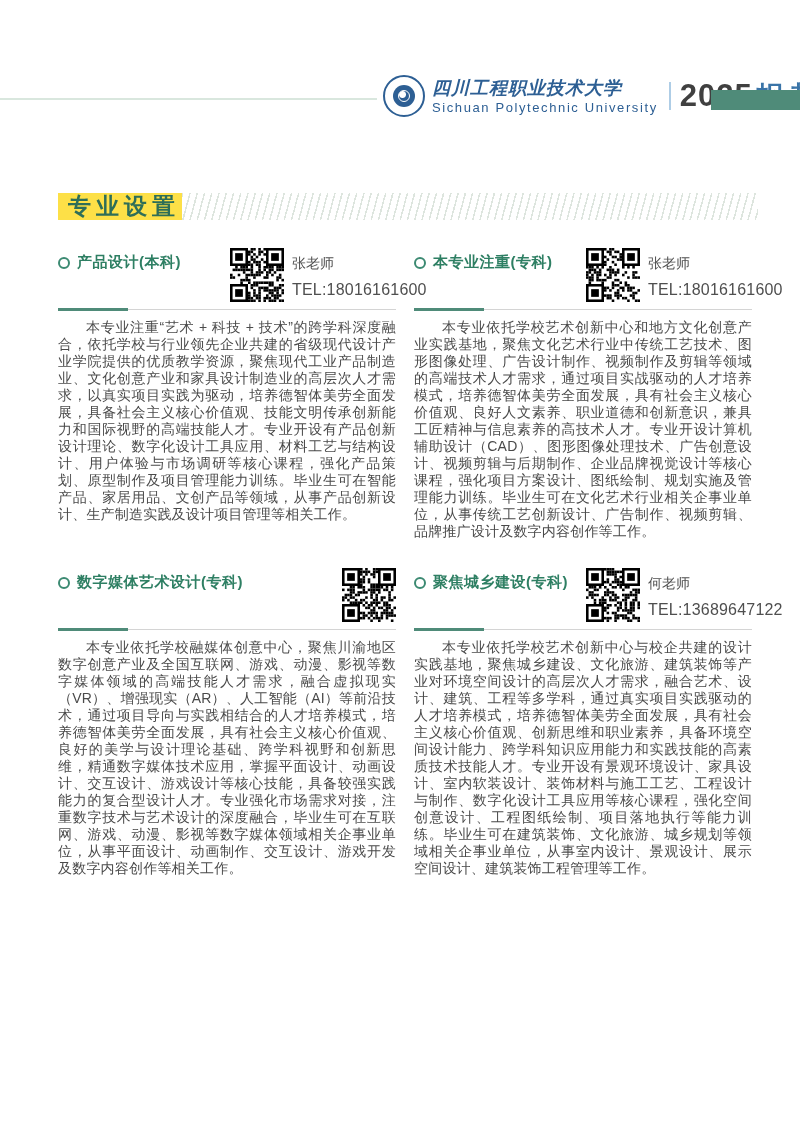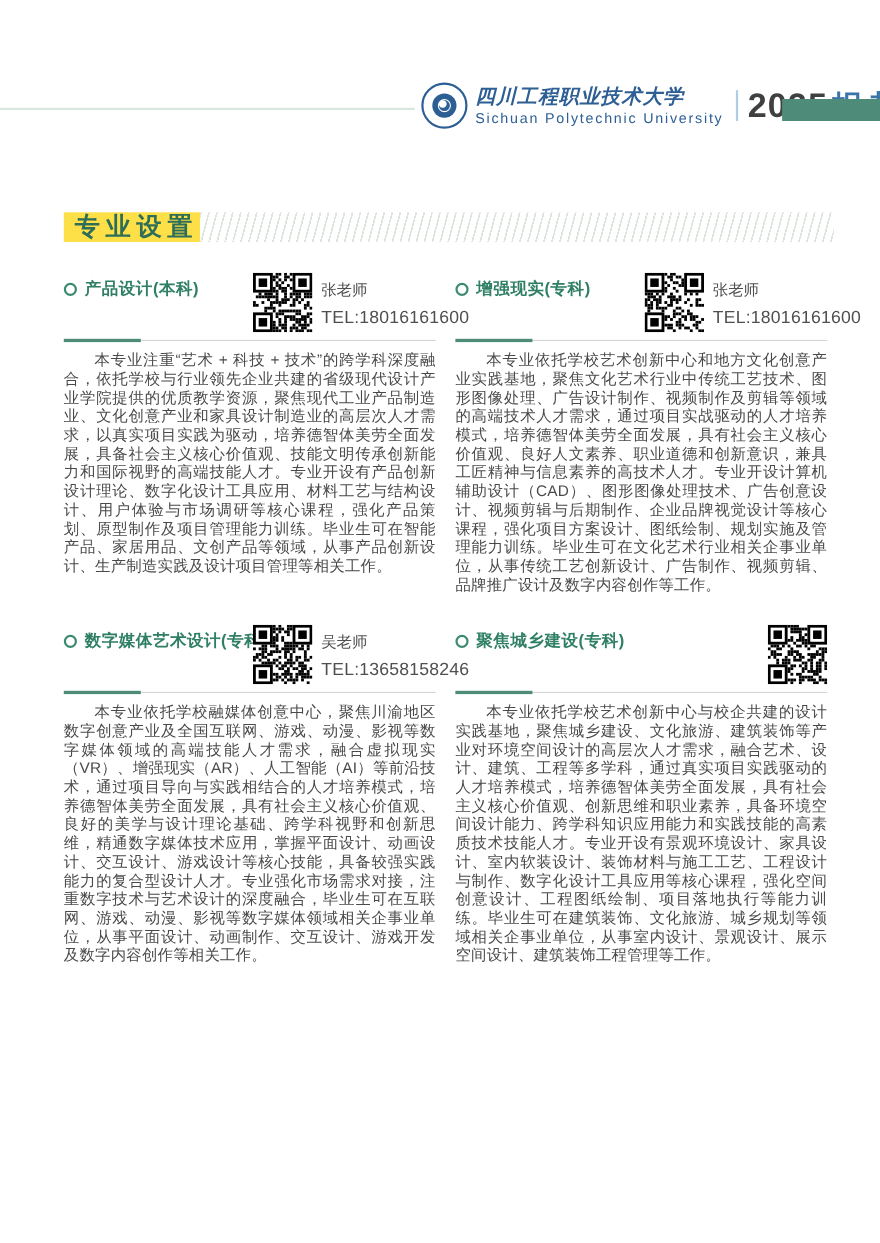--- a/index.html
+++ b/index.html
@@ -319,21 +319,21 @@
         </div>
       </div>
       <div class="rule"></div>
       <p>本专业注重“艺术 + 科技 + 技术”的跨学科深度融合，依托学校与行业领先企业共建的省级现代设计产业学院提供的优质教学资源，聚焦现代工业产品制造业、文化创意产业和家具设计制造业的高层次人才需求，以真实项目实践为驱动，培养德智体美劳全面发展，具备社会主义核心价值观、技能文明传承创新能力和国际视野的高端技能人才。专业开设有产品创新设计理论、数字化设计工具应用、材料工艺与结构设计、用户体验与市场调研等核心课程，强化产品策划、原型制作及项目管理能力训练。毕业生可在智能产品、家居用品、文创产品等领域，从事产品创新设计、生产制造实践及设计项目管理等相关工作。</p>
     </div>
 
     <div class="card">
       <div class="card-head">
         <div class="mtitle">
           <span class="circ"></span>
-          <b>增强现实(专科)</b>
+          <b>本专业注重(专科)</b>
         </div>
         <div class="qr"><svg viewBox="0 0 100 100" width="100%" height="100%">
               <rect width="100" height="100" fill="#fff"></rect>
               <g fill="#000">
                 <rect x="33.33" y="0.00" width="4.76" height="4.76"></rect>
                 <rect x="42.86" y="0.00" width="4.76" height="4.76"></rect>
                 <rect x="47.62" y="0.00" width="4.76" height="4.76"></rect>
                 <rect x="38.10" y="4.76" width="4.76" height="4.76"></rect>
                 <rect x="42.86" y="4.76" width="4.76" height="4.76"></rect>
                 <rect x="52.38" y="4.76" width="4.76" height="4.76"></rect>
@@ -640,24 +640,20 @@
               <rect x="0" y="0" width="33.333333333333336" height="33.333333333333336" fill="#000"></rect>
               <rect x="4.761904761904762" y="4.761904761904762" width="23.80952380952381" height="23.80952380952381" fill="#fff"></rect>
               <rect x="9.523809523809524" y="9.523809523809524" width="14.285714285714285" height="14.285714285714285" fill="#000"></rect>
               <rect x="66.66666666666667" y="0" width="33.333333333333336" height="33.333333333333336" fill="#000"></rect>
               <rect x="71.42857142857143" y="4.761904761904762" width="23.80952380952381" height="23.80952380952381" fill="#fff"></rect>
               <rect x="76.19047619047619" y="9.523809523809524" width="14.285714285714285" height="14.285714285714285" fill="#000"></rect>
               <rect x="0" y="66.66666666666667" width="33.333333333333336" height="33.333333333333336" fill="#000"></rect>
               <rect x="4.761904761904762" y="71.42857142857143" width="23.80952380952381" height="23.80952380952381" fill="#fff"></rect>
               <rect x="9.523809523809524" y="76.19047619047619" width="14.285714285714285" height="14.285714285714285" fill="#000"></rect>
             </svg></div>
-        <div class="contact">
-          <div class="tn">吴老师</div>
-          <div class="tt">TEL:13658158246</div>
-        </div>
       </div>
       <div class="rule"></div>
       <p>本专业依托学校融媒体创意中心，聚焦川渝地区数字创意产业及全国互联网、游戏、动漫、影视等数字媒体领域的高端技能人才需求，融合虚拟现实（VR）、增强现实（AR）、人工智能（AI）等前沿技术，通过项目导向与实践相结合的人才培养模式，培养德智体美劳全面发展，具有社会主义核心价值观、良好的美学与设计理论基础、跨学科视野和创新思维，精通数字媒体技术应用，掌握平面设计、动画设计、交互设计、游戏设计等核心技能，具备较强实践能力的复合型设计人才。专业强化市场需求对接，注重数字技术与艺术设计的深度融合，毕业生可在互联网、游戏、动漫、影视等数字媒体领域相关企事业单位，从事平面设计、动画制作、交互设计、游戏开发及数字内容创作等相关工作。</p>
     </div>
 
     <div class="card">
       <div class="card-head">
         <div class="mtitle">
           <span class="circ"></span>
           <b>聚焦城乡建设(专科)</b>
@@ -818,20 +814,24 @@
               <rect x="0" y="0" width="33.333333333333336" height="33.333333333333336" fill="#000"></rect>
               <rect x="4.761904761904762" y="4.761904761904762" width="23.80952380952381" height="23.80952380952381" fill="#fff"></rect>
               <rect x="9.523809523809524" y="9.523809523809524" width="14.285714285714285" height="14.285714285714285" fill="#000"></rect>
               <rect x="66.66666666666667" y="0" width="33.333333333333336" height="33.333333333333336" fill="#000"></rect>
               <rect x="71.42857142857143" y="4.761904761904762" width="23.80952380952381" height="23.80952380952381" fill="#fff"></rect>
               <rect x="76.19047619047619" y="9.523809523809524" width="14.285714285714285" height="14.285714285714285" fill="#000"></rect>
               <rect x="0" y="66.66666666666667" width="33.333333333333336" height="33.333333333333336" fill="#000"></rect>
               <rect x="4.761904761904762" y="71.42857142857143" width="23.80952380952381" height="23.80952380952381" fill="#fff"></rect>
               <rect x="9.523809523809524" y="76.19047619047619" width="14.285714285714285" height="14.285714285714285" fill="#000"></rect>
             </svg></div>
+        <div class="contact">
+          <div class="tn">何老师</div>
+          <div class="tt">TEL:13689647122</div>
+        </div>
       </div>
       <div class="rule"></div>
       <p>本专业依托学校艺术创新中心与校企共建的设计实践基地，聚焦城乡建设、文化旅游、建筑装饰等产业对环境空间设计的高层次人才需求，融合艺术、设计、建筑、工程等多学科，通过真实项目实践驱动的人才培养模式，培养德智体美劳全面发展，具有社会主义核心价值观、创新思维和职业素养，具备环境空间设计能力、跨学科知识应用能力和实践技能的高素质技术技能人才。专业开设有景观环境设计、家具设计、室内软装设计、装饰材料与施工工艺、工程设计与制作、数字化设计工具应用等核心课程，强化空间创意设计、工程图纸绘制、项目落地执行等能力训练。毕业生可在建筑装饰、文化旅游、城乡规划等领域相关企事业单位，从事室内设计、景观设计、展示空间设计、建筑装饰工程管理等工作。</p>
     </div>
 
   </div>
 
   <div class="band">
     <div class="ph ph1">
       <span class="bottle"></span>

